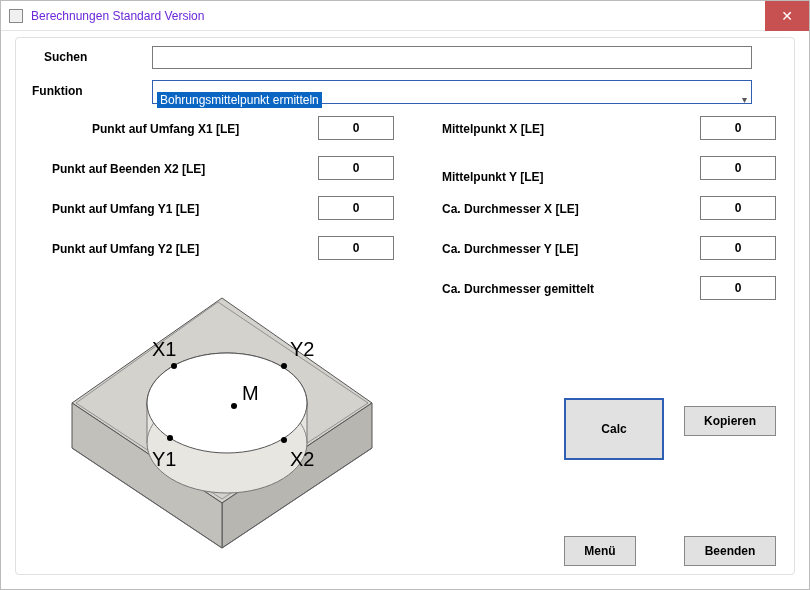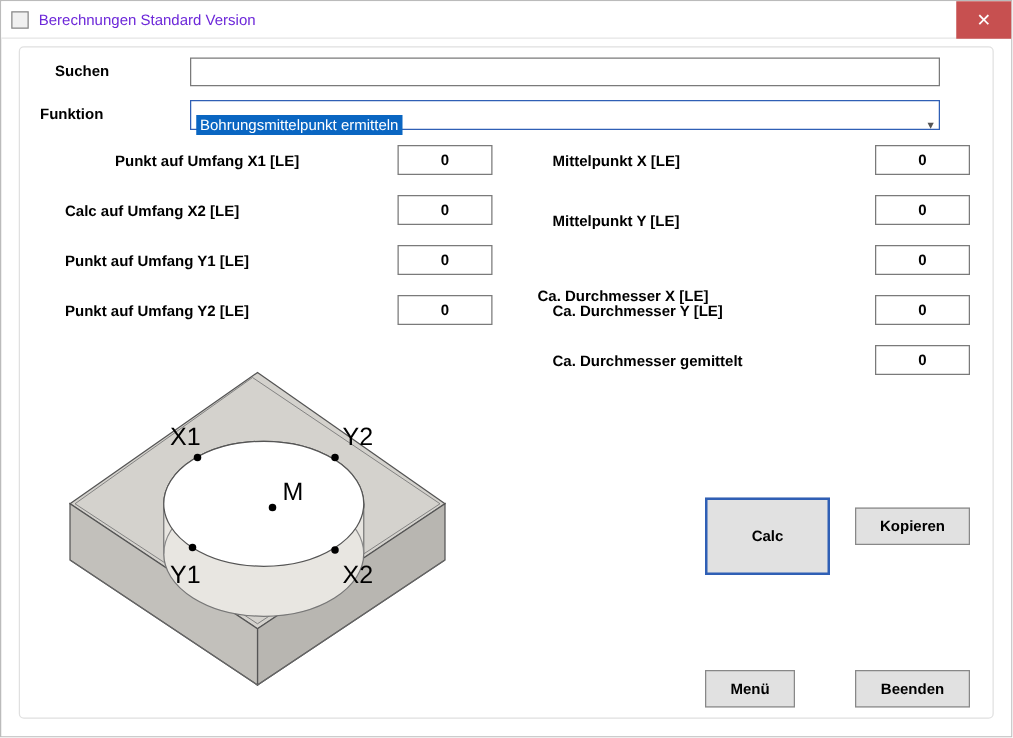--- a/index.html
+++ b/index.html
@@ -108,21 +108,21 @@
     align-items: center;
     justify-content: center;
     font-weight: bold;
     cursor: pointer;
     font-family: inherit;
     font-size: 12px;
   }
   .btn.focus { border: 2px solid #2f5fb5; }
   .illus {
     position: absolute;
-    left: 20px; top: 250px;
+    left: 36px; top: 250px;
     width: 340px; height: 290px;
   }
 </style>
 </head>
 <body>
 
 <div class="window">
   <div class="titlebar">
     <div class="app-icon"></div>
     <div class="title">Berechnungen Standard Version</div>
@@ -145,21 +145,21 @@
       <span class="sel-text">Bohrungsmittelpunkt ermitteln</span>
       <span class="chev">▾</span>
     </div>
 
     <div class="row" style="left:36px; top:84px;margin-left:40px;">
       <span class="label">Punkt auf Umfang X1 [LE]</span>
     </div>
     <input class="num" type="text" style="position: absolute; left: 302px; top: 78px;" value="0">
 
     <div class="row" style="left:36px; top:124px;">
-      <span class="label">Calc auf Umfang X2 [LE]</span>
+      <span class="label">Punkt auf Beenden X2 [LE]</span>
     </div>
     <input class="num" type="text" style="position: absolute; left: 302px; top: 118px;" value="0">
 
     <div class="row" style="left:36px; top:164px;">
       <span class="label">Punkt auf Umfang Y1 [LE]</span>
     </div>
     <input class="num" type="text" style="position: absolute; left: 302px; top: 158px;" value="0">
 
     <div class="row" style="left:36px; top:204px;">
       <span class="label">Punkt auf Umfang Y2 [LE]</span>
@@ -169,21 +169,21 @@
     <div class="row" style="left:426px; top:84px;">
       <span class="label">Mittelpunkt X [LE]</span>
     </div>
     <input class="num" type="text" style="position: absolute; left: 684px; top: 78px;" value="0">
 
     <div class="row" style="left:426px; top:112px;margin-top:20px;">
       <span class="label">Mittelpunkt Y [LE]</span>
     </div>
     <input class="num" type="text" style="position: absolute; left: 684px; top: 118px;" value="0">
 
-    <div class="row" style="left:414px; top:164px;margin-top:28px;">
+    <div class="row" style="left:426px; top:164px;">
       <span class="label">Ca. Durchmesser X [LE]</span>
     </div>
     <input class="num" type="text" style="position: absolute; left: 684px; top: 158px;" value="0">
 
     <div class="row" style="left:426px; top:204px;">
       <span class="label">Ca. Durchmesser Y [LE]</span>
     </div>
     <input class="num" type="text" style="position: absolute; left: 684px; top: 198px;" value="0">
 
     <div class="row" style="left:426px; top:244px;">

